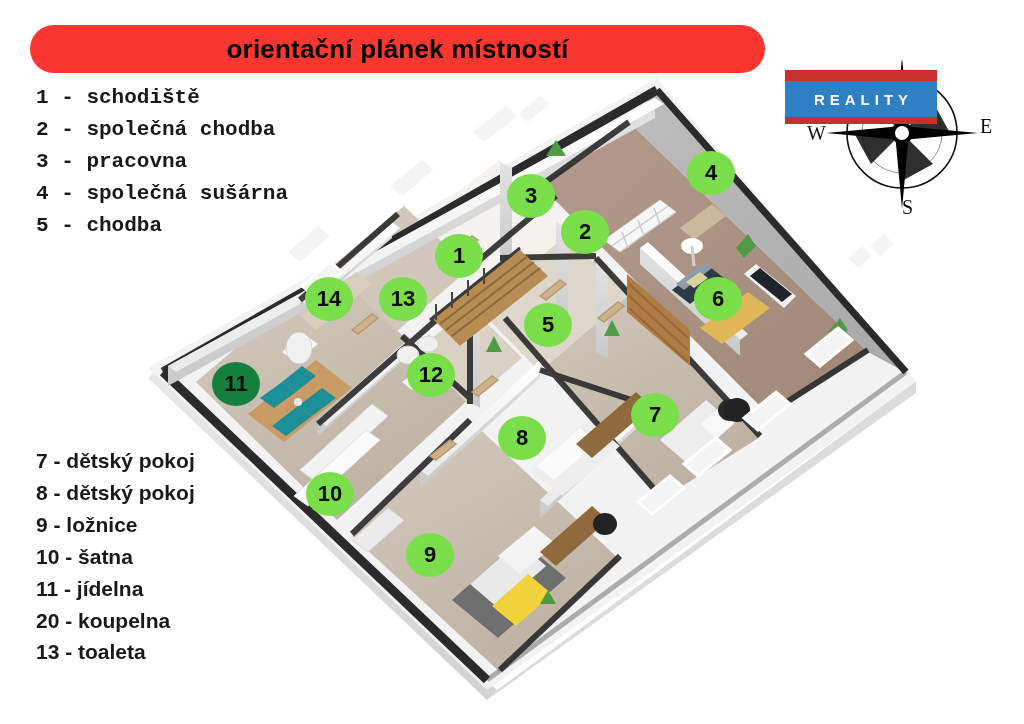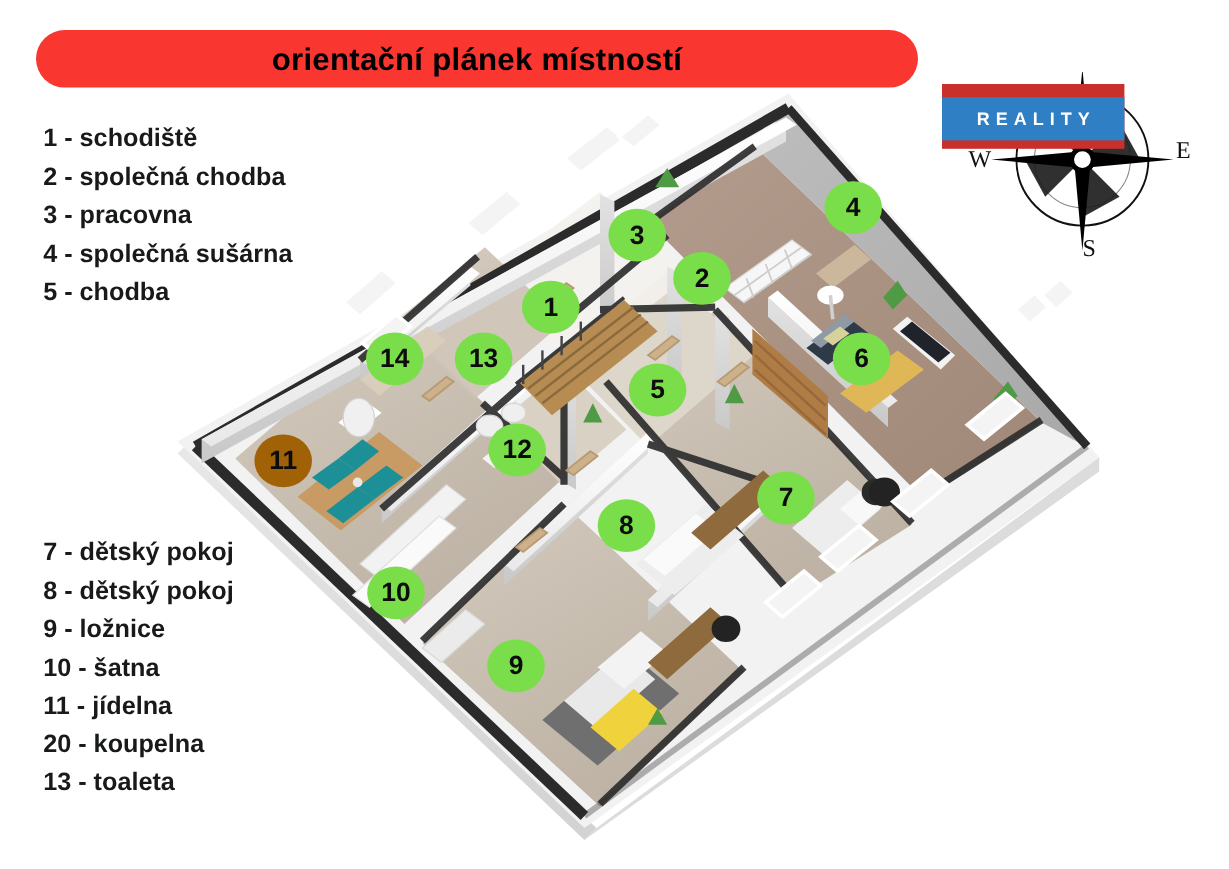--- a/index.html
+++ b/index.html
@@ -12,21 +12,21 @@
     background:#f93630;border-radius:24px;
     display:flex;align-items:center;justify-content:center;
   }
   #title-text{
     color:#000000;font-size:26px;font-weight:bold;letter-spacing:.2px;
     white-space:nowrap;
   }
 
   
   .legend{position:absolute;left:36px;}
-  #legend-top{top:100px;}
+  #legend-top{top:82px;font-family:Liberation Mono, monospace;}
   #legend-bottom{top:445px;}
   .legend-item{
     font-size:21px;font-weight:bold;color:#18191a;
     line-height:1.52;white-space:nowrap;
   }
 
   
   #logo{position:absolute;left:785px;top:25px;width:152px;height:80px;}
   #logo-mark{
     position:absolute;left:0;top:0;width:152px;height:54px;
@@ -399,21 +399,21 @@
     </div>
     <div class="marker" style="left: 522px; top: 438px; background: rgb(122, 222, 74);">
       <span class="marker-label">8</span>
     </div>
     <div class="marker" style="left: 430px; top: 555px; background: rgb(122, 222, 74);">
       <span class="marker-label">9</span>
     </div>
     <div class="marker" style="left: 330px; top: 494px; background: rgb(122, 222, 74);">
       <span class="marker-label">10</span>
     </div>
-    <div class="marker" style="left: 236px; top: 384px; background: #a16207;">
+    <div class="marker" style="left: 236px; top: 384px; background: #15803d;">
       <span class="marker-label">11</span>
     </div>
     <div class="marker" style="left: 431px; top: 375px; background: rgb(122, 222, 74);">
       <span class="marker-label">12</span>
     </div>
     <div class="marker" style="left: 403px; top: 299px; background: rgb(122, 222, 74);">
       <span class="marker-label">13</span>
     </div>
     <div class="marker" style="left: 329px; top: 299px; background: rgb(122, 222, 74);">
       <span class="marker-label">14</span>

